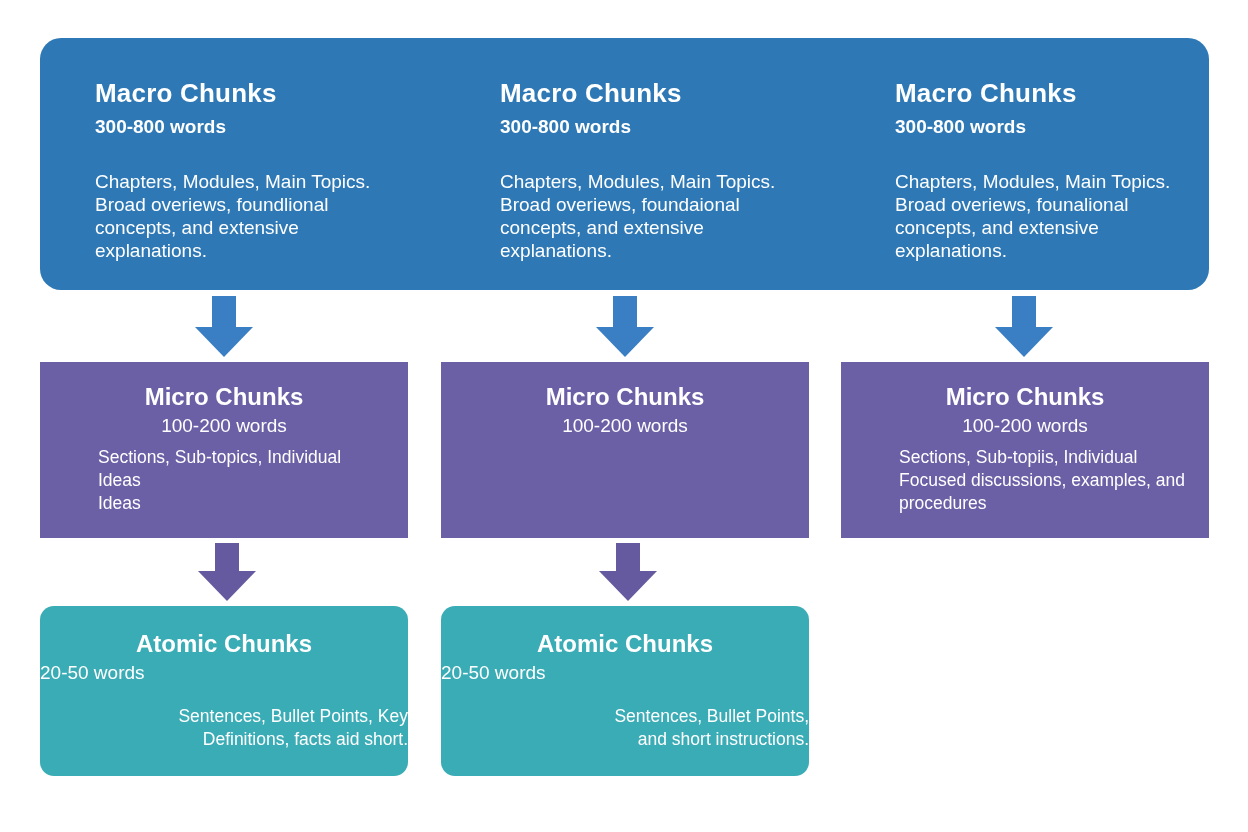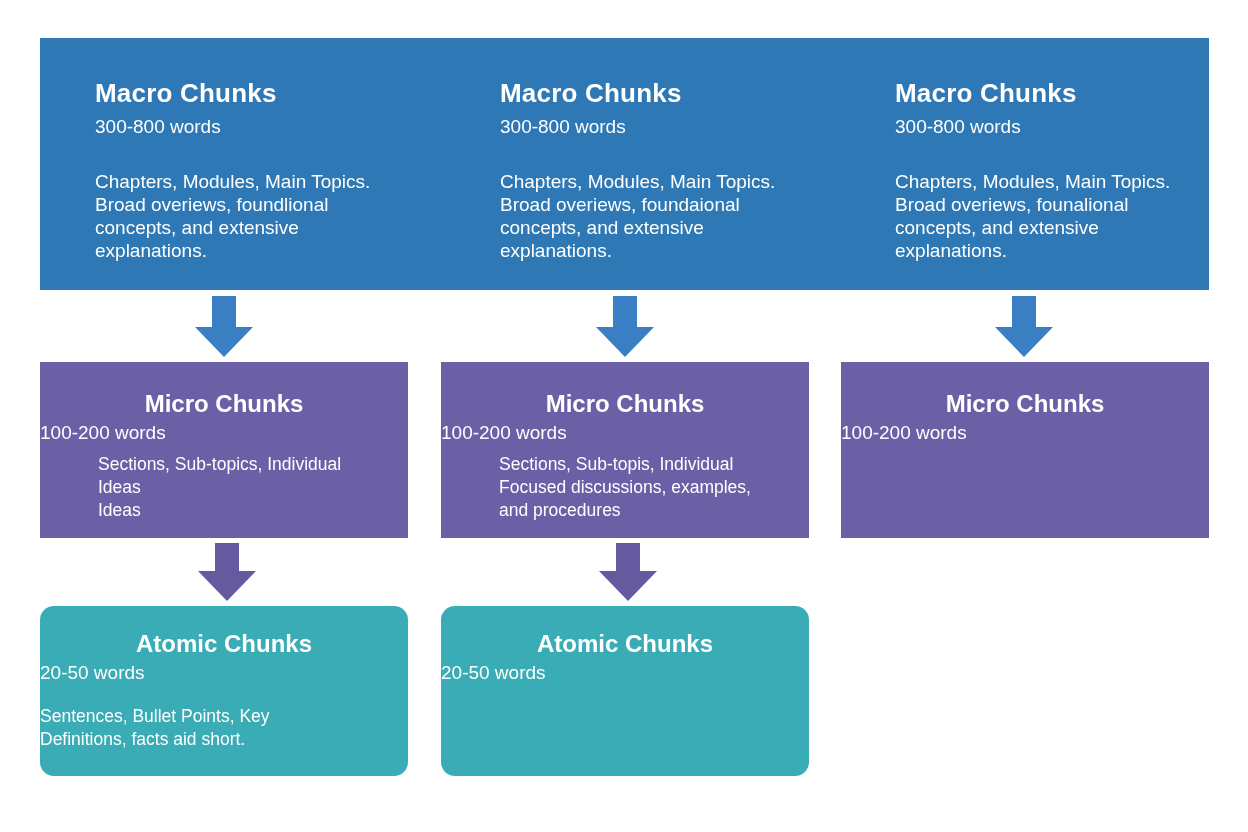--- a/index.html
+++ b/index.html
@@ -18,37 +18,39 @@
   }
 
   
   .macro-banner {
     position: absolute;
     left: 40px;
     top: 38px;
     width: 1169px;
     height: 252px;
     background: #2e79b5;
+    border-radius: 21px;
   }
   .macro-col {
     position: absolute;
     top: 40px;
     width: 320px;
   }
   .macro-col.c0 { left: 55px; }
   .macro-col.c1 { left: 460px; }
   .macro-col.c2 { left: 855px; }
   .macro-title {
     font-size: 26px;
     font-weight: bold;
     letter-spacing: 0.2px;
     margin-bottom: 7px;
   }
   .macro-range {
     font-size: 19px;
+    font-weight: bold;
   }
   .macro-body {
     margin-top: 32px;
     font-size: 19px;
     line-height: 23px;
     white-space: pre-line;
   }
 
   
   .arrow {
@@ -91,28 +93,28 @@
     position: absolute;
     top: 362px;
     width: 368px;
     height: 176px;
     background: #6b60a6;
   }
   .micro-box.b0 { left: 40px; }
   .micro-box.b1 { left: 441px; }
   .micro-box.b2 { left: 841px; }
   .micro-title {
-    margin-top: 28px;
+    margin-top: 21px;
     text-align: center;
     font-size: 24px;
     font-weight: bold;
   }
   .micro-range {
     margin-top: 4px;
-    text-align: left;
+    text-align: center;
     font-size: 19px;
   }
   .micro-body {
     margin-top: 9px;
     padding-left: 58px;
     padding-right: 6px;
     font-size: 17.5px;
     line-height: 23px;
     white-space: pre-line;
   }
@@ -134,21 +136,21 @@
     font-size: 24px;
     font-weight: bold;
   }
   .atomic-range {
     margin-top: 4px;
     text-align: left;
     font-size: 19px;
   }
   .atomic-body {
     margin-top: 21px;
-    text-align: left;
+    text-align: right;
     font-size: 17.5px;
     line-height: 23px;
     white-space: pre-line;
   }
 </style>
 </head>
 <body>
 
 <div class="canvas">
 
@@ -195,42 +197,44 @@
   <div class="micro-box b0">
     <div class="micro-title">Micro Chunks</div>
     <div class="micro-range">100-200 words</div>
     <div class="micro-body">Sections, Sub-topics, Individual
 Ideas
 Ideas</div>
   </div>
   <div class="micro-box b1">
     <div class="micro-title">Micro Chunks</div>
     <div class="micro-range">100-200 words</div>
-    <div class="micro-body">Sections, Sub-topis, Individual
-Focused discussions, examples,
-and procedures</div>
   </div>
   <div class="micro-box b2">
     <div class="micro-title">Micro Chunks</div>
     <div class="micro-range">100-200 words</div>
+    <div class="micro-body">Sections, Sub-topiis, Individual
+Focused discussions, examples, and
+procedures</div>
   </div>
 
   <div class="arrow purple a0">
     <div class="shaft"></div>
     <div class="head"></div>
   </div>
   <div class="arrow purple a1">
     <div class="shaft"></div>
     <div class="head"></div>
   </div>
 
   <div class="atomic-box b0">
     <div class="atomic-title">Atomic Chunks</div>
     <div class="atomic-range">20-50 words</div>
     <div class="atomic-body">Sentences, Bullet Points, Key
 Definitions, facts aid short.</div>
   </div>
   <div class="atomic-box b1">
     <div class="atomic-title">Atomic Chunks</div>
     <div class="atomic-range">20-50 words</div>
+    <div class="atomic-body">Sentences, Bullet Points,
+and short instructions.</div>
   </div>
 
 </div>
 
 </body></html>

